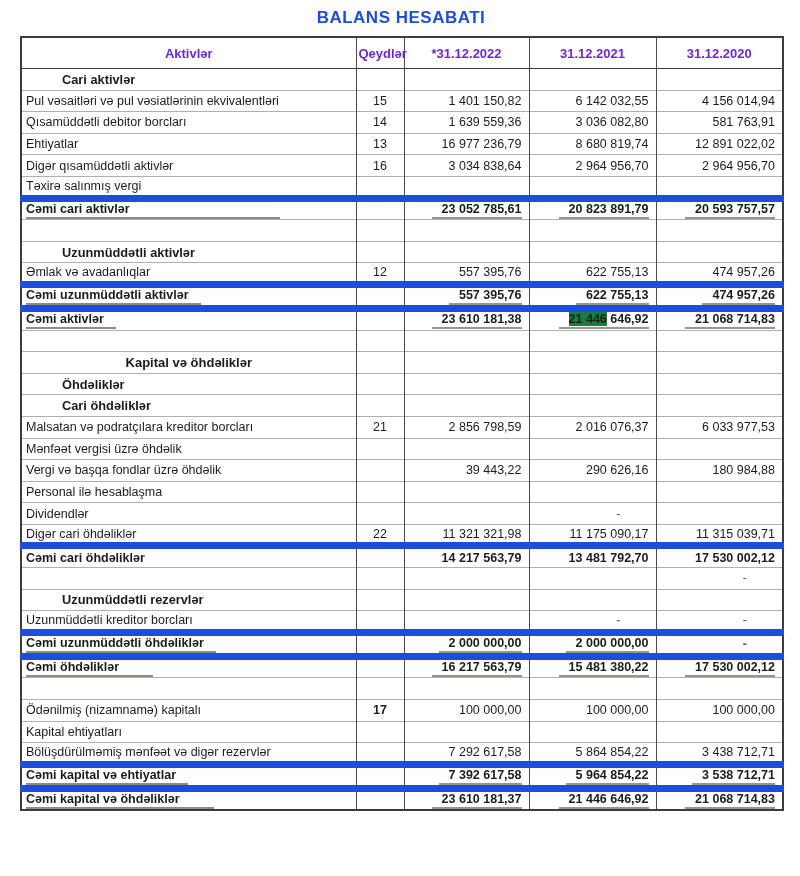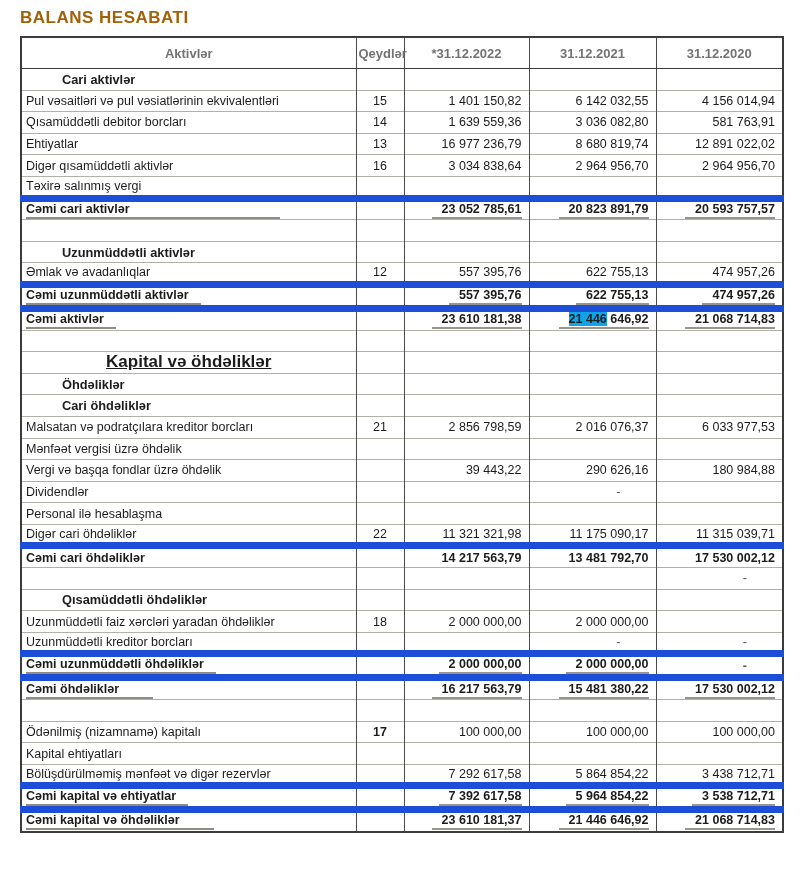--- a/index.html
+++ b/index.html
@@ -3,65 +3,65 @@
 <meta charset="utf-8">
 <style>
   html,body{margin:0;padding:0;background:#ffffff;}
   body{
     width:800px;height:876px;position:relative;overflow:hidden;
     font-family:"Liberation Sans","DejaVu Sans",sans-serif;
     color:#1c1c1c;
   }
   .page-title{
     position:absolute;top:8px;left:20px;width:762px;
-    font-size:17px;font-weight:bold;
-    letter-spacing:0.5px;color:#a16207;
+    text-align:center;font-size:17px;font-weight:bold;
+    letter-spacing:0.5px;color:#1d4ed8;
   }
   table.balance{
     position:absolute;left:20px;top:36px;width:762px;
     border-collapse:collapse;table-layout:fixed;
     border:2px solid #3c3c3c;
     font-size:12.5px;
   }
   col.c-label{width:335px;}
   col.c-note{width:48px;}
   col.c-y1{width:125px;}
   col.c-y2{width:127px;}
   col.c-y3{width:127px;}
   thead th{
     height:30px;font-size:13px;font-weight:bold;text-align:center;
     border-left:1px solid #4a4a4a;border-bottom:1px solid #3c3c3c;
-    background:#fff;color:#737373;vertical-align:middle;padding:0 2px;
+    background:#fff;color:#6d28d9;vertical-align:middle;padding:0 2px;
   }
   thead th:first-child{border-left:none;}
   tbody tr{height:21.6px;}
   tbody td{
     border-left:1px solid #4a4a4a;
     border-top:1px solid #b3b0aa;
     vertical-align:middle;white-space:nowrap;overflow:hidden;
     padding:0 4px;
   }
   tbody td:first-child{border-left:none;padding-left:4px;}
   td.lbl{text-align:left;}
   td.note{text-align:center;}
   td.val{text-align:right;padding-right:7px;}
   tr.section td.lbl{font-weight:bold;font-size:12.8px;padding-left:40px;}
-  tr.section-center td.lbl{font-weight:bold;text-align:center;font-size:17px;text-decoration:underline;}
+  tr.section-center td.lbl{font-weight:bold;text-align:center;font-size:13px;}
   tr.total td, tr.total-plain td{font-weight:bold;border-top:7px solid #1d4ed8;}
   tr.total td.lbl .ul{
     display:inline-block;border-bottom:2px solid #8f8c86;padding-bottom:1px;
   }
   tr.total td.lbl .trail-sm{padding-right:12px;}
   tr.total td.lbl .trail-med{padding-right:34px;}
   tr.total td.lbl .trail-long{padding-right:150px;}
   tr.total td.val .nul{
     display:inline-block;border-bottom:2px solid #98948e;padding:0 0 1px 10px;
   }
   td.val .dash{padding-right:28px;display:inline-block;color:#555;}
-  .hl{background:#0ea5e9;}
+  .hl{background:#15803d;}
   tr.noteBold td.note{font-weight:bold;}
 </style>
 </head>
 <body>
 
 <div class="page-title">BALANS HESABATI</div>
 
 <table class="balance">
   <colgroup>
     <col class="c-label">
@@ -207,31 +207,31 @@
         <td class="val"></td>
       </tr>
       <tr class="normal">
         <td class="lbl">Vergi və başqa fondlar üzrə öhdəlik</td>
         <td class="note"></td>
         <td class="val">39 443,22</td>
         <td class="val">290 626,16</td>
         <td class="val">180 984,88</td>
       </tr>
       <tr class="normal">
+        <td class="lbl">Personal ilə hesablaşma</td>
+        <td class="note"></td>
+        <td class="val"></td>
+        <td class="val"></td>
+        <td class="val"></td>
+      </tr>
+      <tr class="normal">
         <td class="lbl">Dividendlər</td>
         <td class="note"></td>
         <td class="val"></td>
         <td class="val"><span class="dash">-</span></td>
-        <td class="val"></td>
-      </tr>
-      <tr class="normal">
-        <td class="lbl">Personal ilə hesablaşma</td>
-        <td class="note"></td>
-        <td class="val"></td>
-        <td class="val"></td>
         <td class="val"></td>
       </tr>
       <tr class="normal">
         <td class="lbl">Digər cari öhdəliklər</td>
         <td class="note">22</td>
         <td class="val">11 321 321,98</td>
         <td class="val">11 175 090,17</td>
         <td class="val">11 315 039,71</td>
       </tr>
       <tr class="total-plain">
@@ -242,31 +242,24 @@
         <td class="val">17 530 002,12</td>
       </tr>
       <tr class="empty">
         <td class="lbl"></td>
         <td class="note"></td>
         <td class="val"></td>
         <td class="val"></td>
         <td class="val"><span class="dash">-</span></td>
       </tr>
       <tr class="section">
-        <td class="lbl">Qısamüddətli öhdəliklər</td>
-        <td class="note"></td>
-        <td class="val"></td>
-        <td class="val"></td>
-        <td class="val"></td>
-      </tr>
-      <tr class="normal">
-        <td class="lbl">Uzunmüddətli faiz xərcləri yaradan öhdəliklər</td>
-        <td class="note">18</td>
-        <td class="val">2 000 000,00</td>
-        <td class="val">2 000 000,00</td>
+        <td class="lbl">Uzunmüddətli rezervlər</td>
+        <td class="note"></td>
+        <td class="val"></td>
+        <td class="val"></td>
         <td class="val"></td>
       </tr>
       <tr class="normal">
         <td class="lbl">Uzunmüddətli kreditor borcları</td>
         <td class="note"></td>
         <td class="val"></td>
         <td class="val"><span class="dash">-</span></td>
         <td class="val"><span class="dash">-</span></td>
       </tr>
       <tr class="total">

